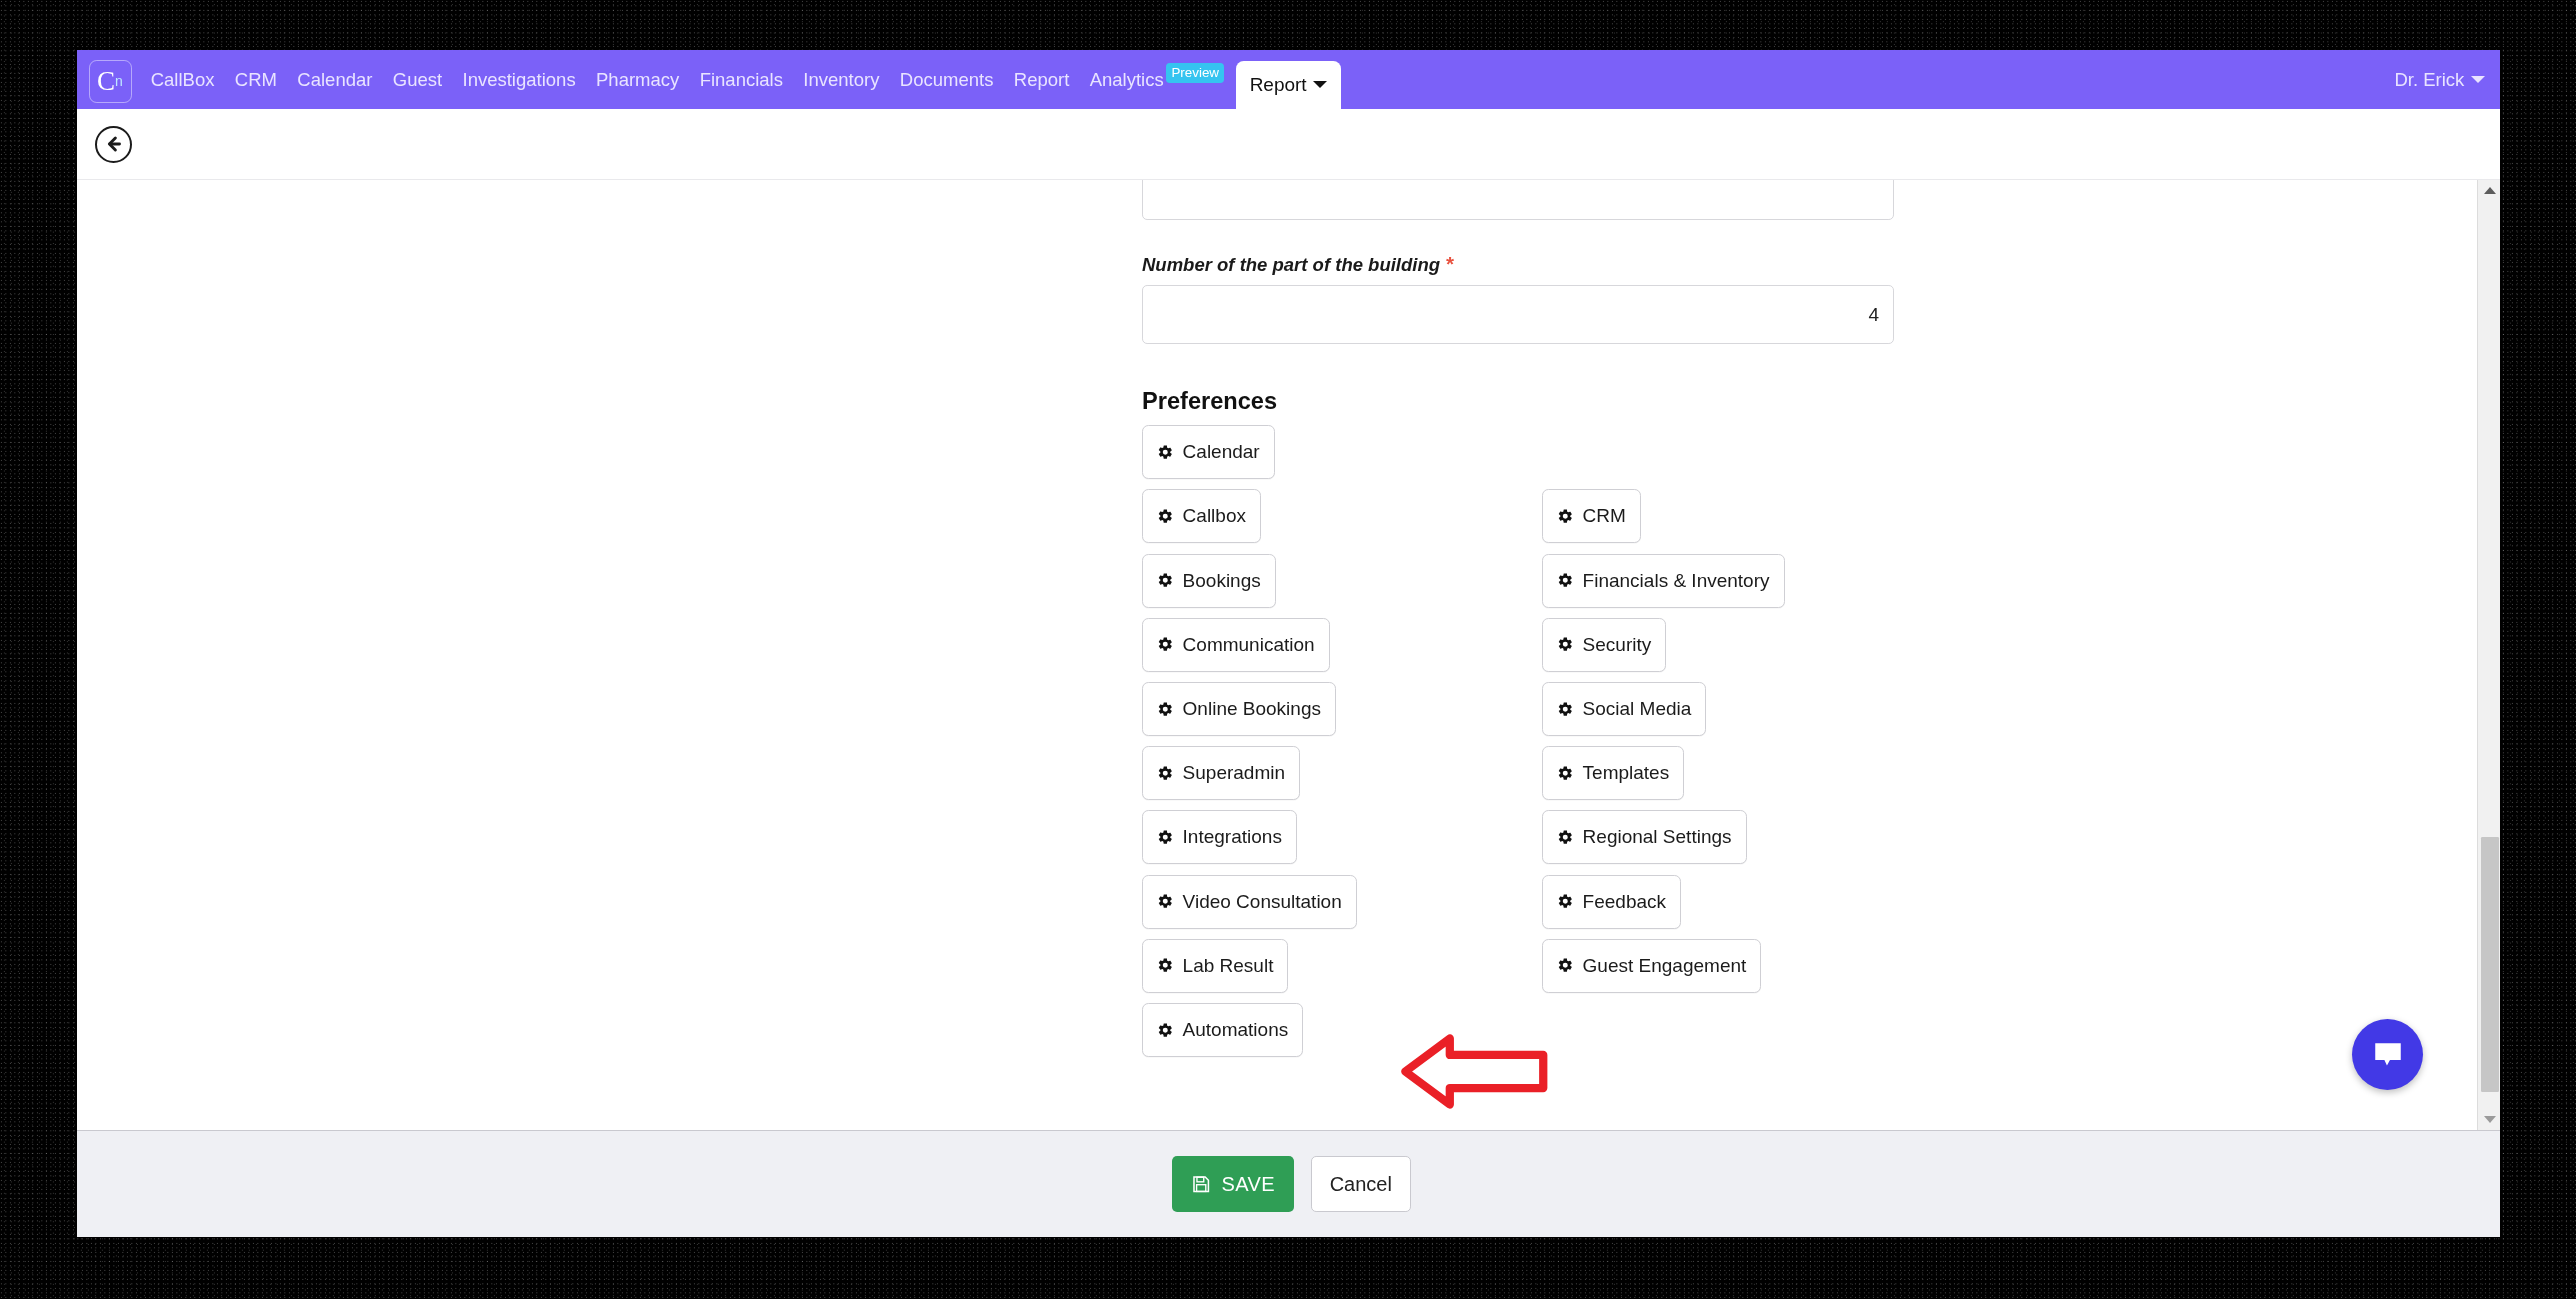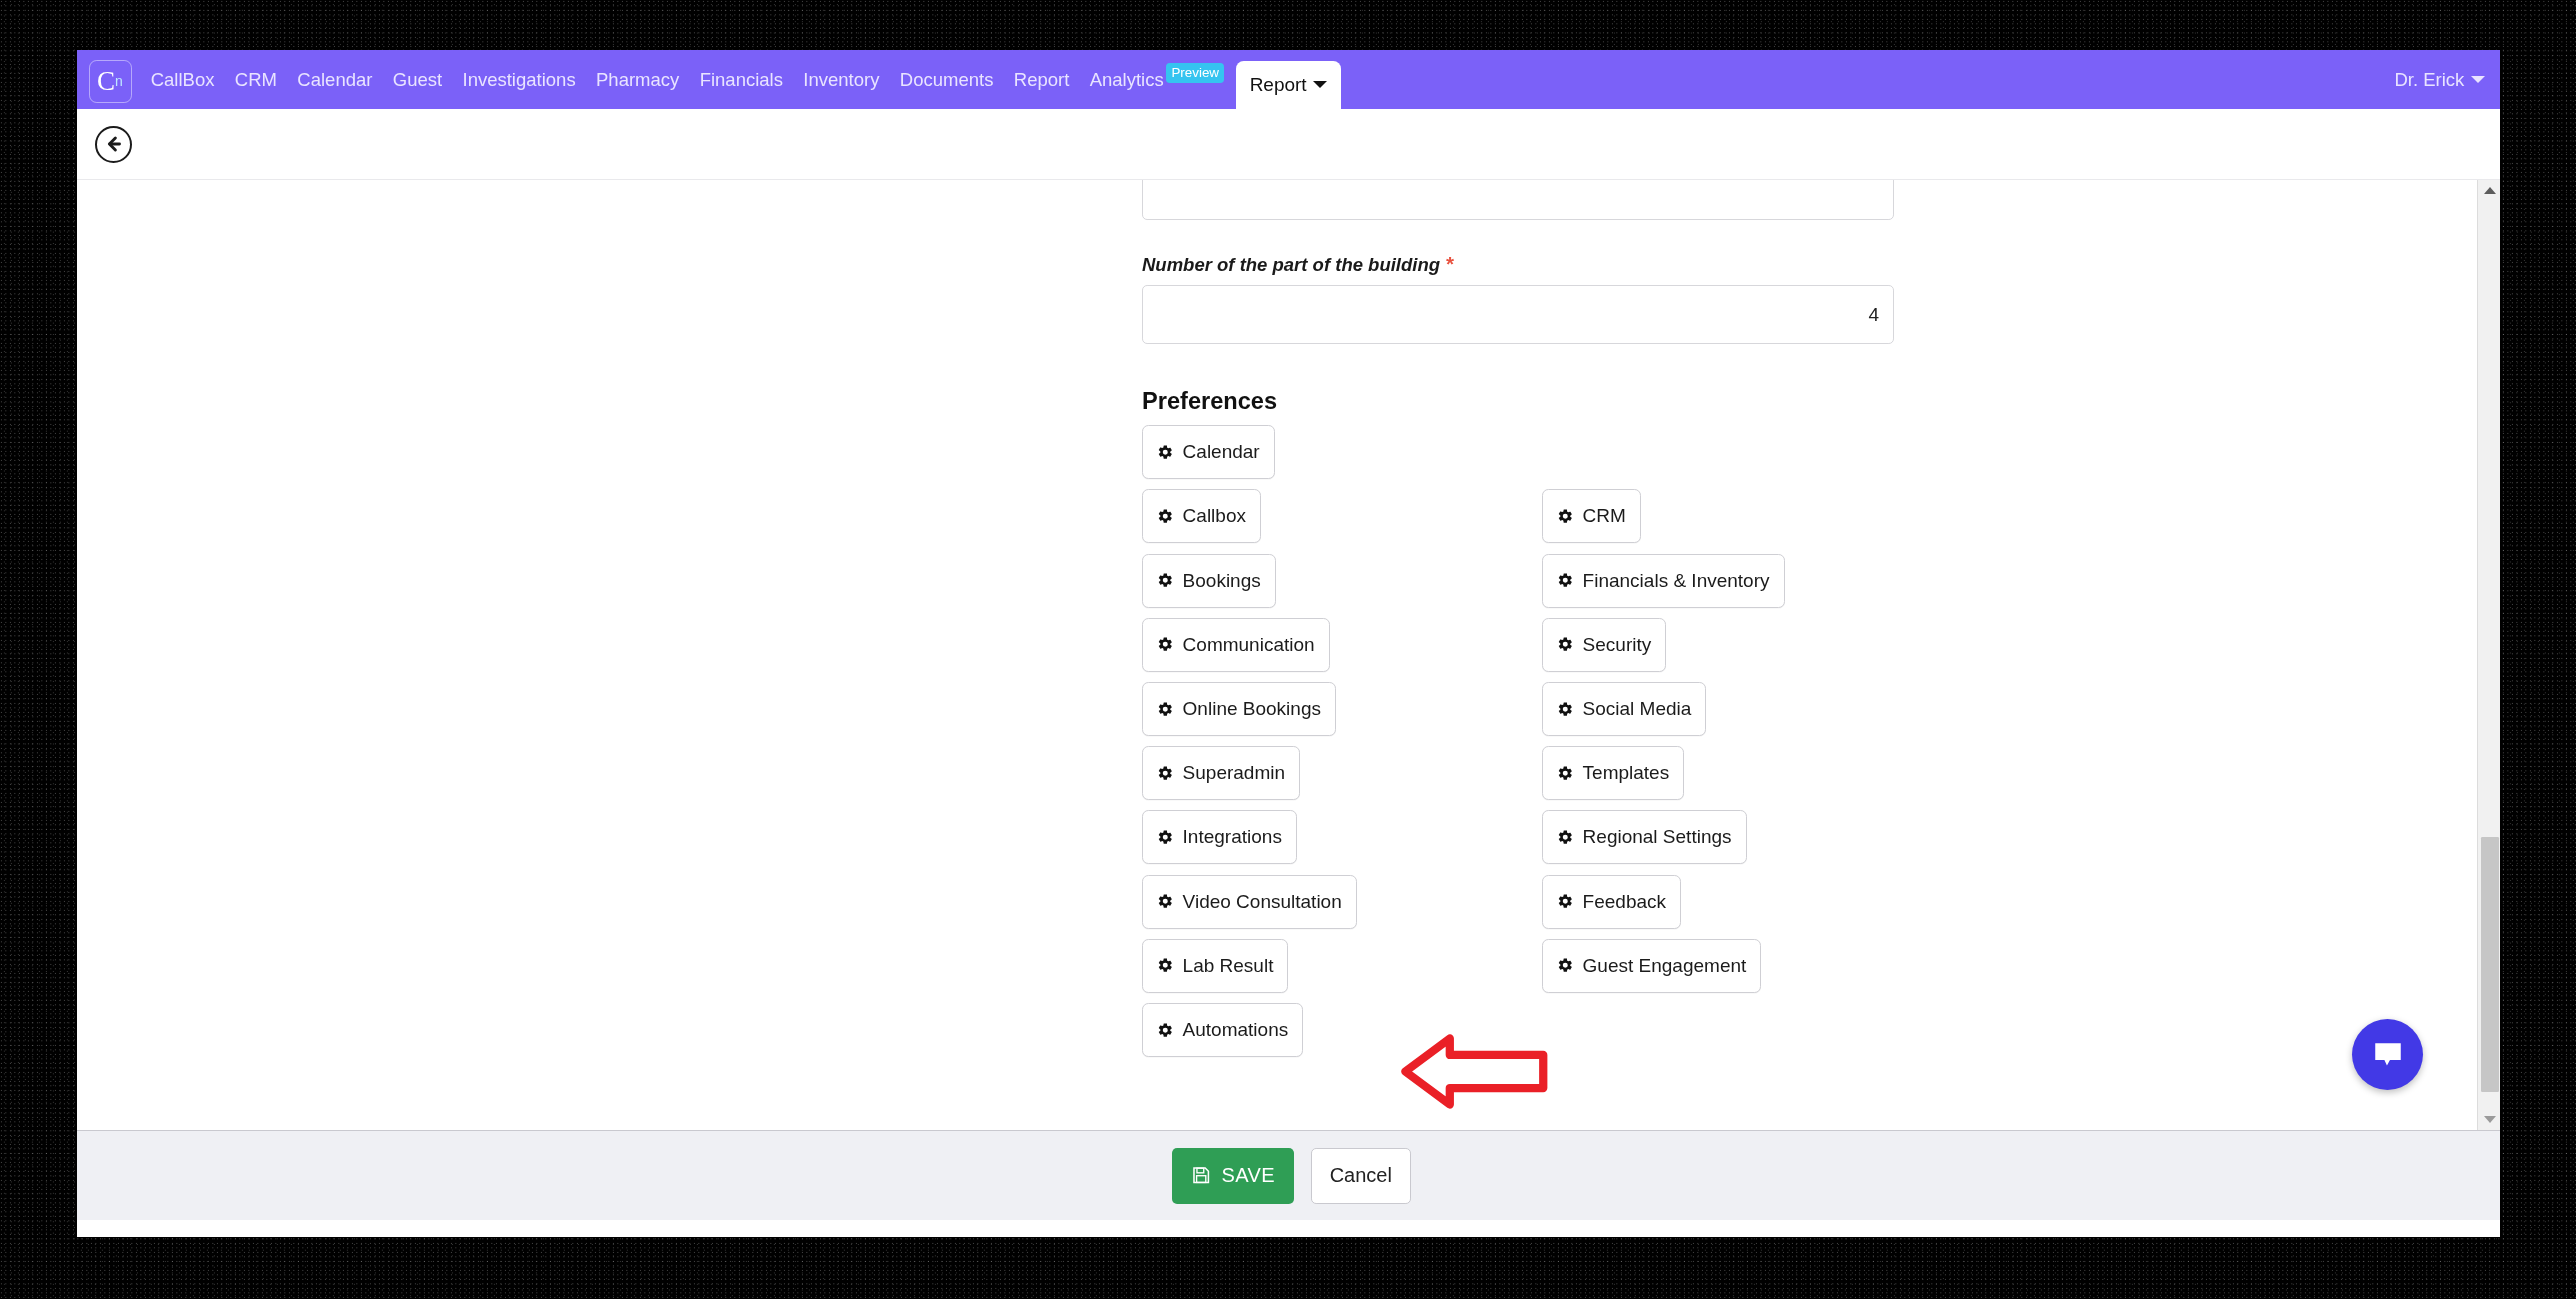--- a/index.html
+++ b/index.html
@@ -254,21 +254,21 @@
     border-radius: 50%;
     background: #4239e6;
     display: flex; align-items: center; justify-content: center;
     cursor: pointer;
     z-index: 30;
     box-shadow: 0 2.6px 7.7px rgba(0,0,0,.25);
   }
 
   
   #footer {
-    height: 90px;
+    height: 107px;
     background: #eff0f4;
     border-top: 1.9px solid #c9c9cf;
     display: flex;
     align-items: center;
     padding-left: 1095px;
     gap: 16.6px;
   }
   #save-btn {
     display: inline-flex; align-items: center;
     height: 56px;

